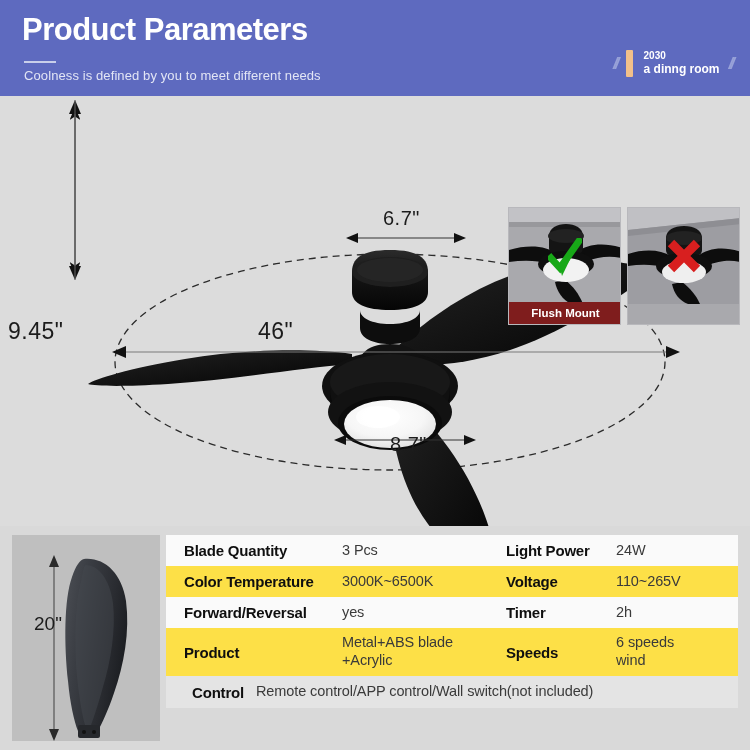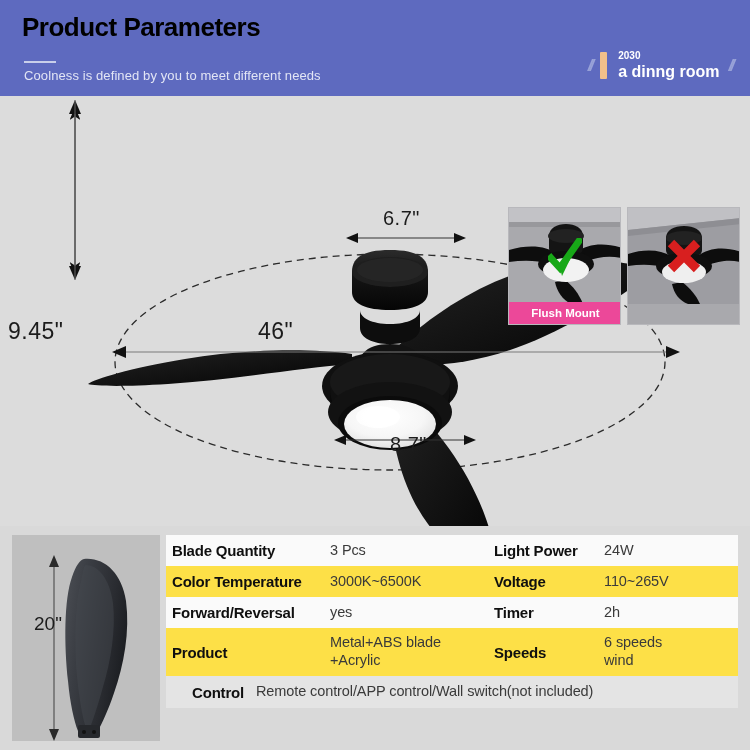--- a/index.html
+++ b/index.html
@@ -15,23 +15,23 @@
   .header {
     position: absolute;
     left: 0; top: 0;
     width: 750px; height: 96px;
     background: #5e6abf;
     overflow: hidden;
   }
   .header-title {
     position: absolute;
     left: 22px; top: 12px;
-    font-size: 26px;
+    font-size: 31px;
     font-weight: 700;
-    color: #000000;
+    color: #ffffff;
     letter-spacing: -0.5px;
   }
   .header-rule {
     position: absolute;
     left: 24px; top: 61px;
     width: 32px; height: 2px;
     background: #c9cfea;
   }
   .header-subtitle {
     position: absolute;
@@ -55,21 +55,21 @@
     line-height: 1;
     letter-spacing: -3px;
   }
   .tag-bar {
     width: 7px; height: 27px;
     background: #f2c08a;
     border-radius: 1px;
   }
   .tag-text { line-height: 1.22; margin-left: 2px; }
   .tag-year { font-size: 10px; color: #ffffff; font-weight: 600; }
-  .tag-room { font-size: 16px; color: #ffffff; font-weight: 700; white-space: nowrap; }
+  .tag-room { font-size: 12px; color: #ffffff; font-weight: 700; white-space: nowrap; }
 
   
   .stage {
     position: absolute;
     left: 0; top: 96px;
     width: 750px; height: 430px;
     background: #dcdcdc;
   }
   .stage-svg { position: absolute; left: 0; top: 0; }
 
@@ -104,21 +104,21 @@
   .mount-photo {
     position: absolute;
     left: 0; top: 0;
     width: 113px; height: 96px;
     overflow: hidden;
   }
   .mount-label {
     position: absolute;
     left: 0; bottom: 0;
     width: 113px; height: 22px;
-    background: #ec4899;
+    background: #7f1d1d;
     color: #fff;
     font-size: 11.5px;
     font-weight: 700;
     display: flex;
     align-items: center;
     justify-content: center;
   }
   .mark {
     position: absolute;
     left: 50%;
@@ -157,21 +157,21 @@
     flex-direction: column;
   }
   .spec-grid { display: flex; }
   .spec-col { display: flex; flex-direction: column; }
   .spec-col.left { width: 322px; }
   .spec-col.right { width: 250px; }
 
   .spec-row {
     display: flex;
     align-items: center;
-    padding: 0 0 0 6px;
+    padding: 0 0 0 18px;
     min-height: 31px;
   }
   .spec-row.alt { background: #fde047; }
   .spec-row.plain { background: #fafafa; }
   .spec-row.tall { min-height: 48px; }
 
   .spec-key {
     font-size: 15px;
     font-weight: 700;
     color: #0f0f0f;

